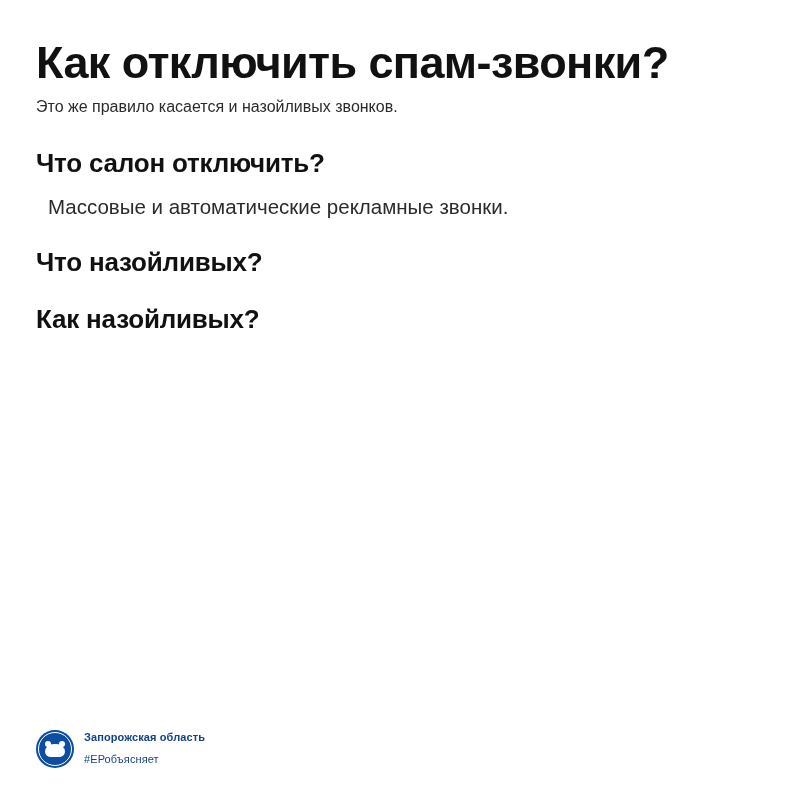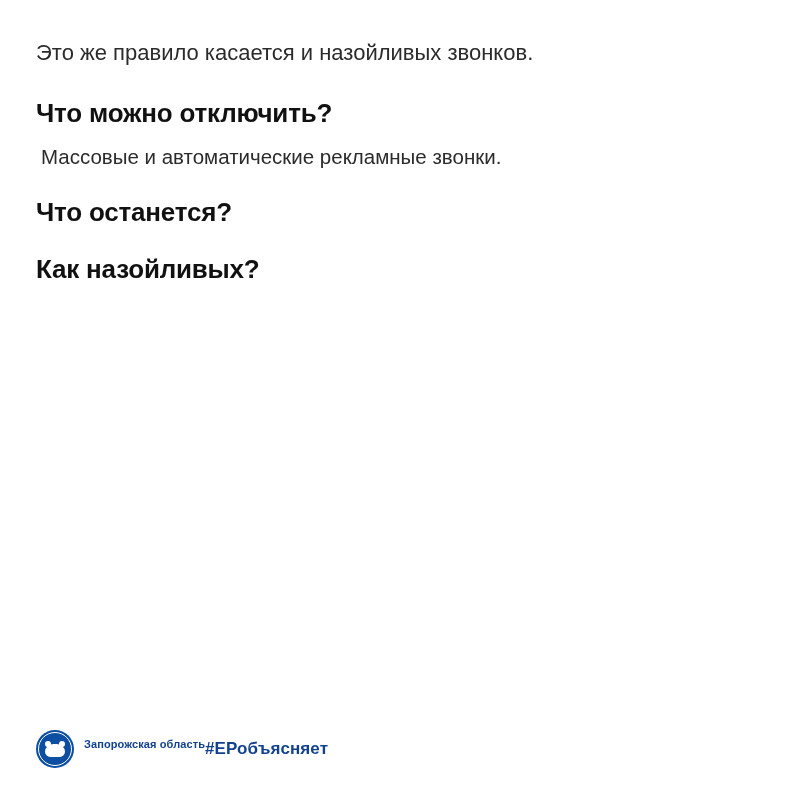--- a/index.html
+++ b/index.html
@@ -29,21 +29,21 @@
     font-size: 45px;
     line-height: 1.12;
     font-weight: 700;
     letter-spacing: -0.6px;
     color: #111111;
     margin: 0 0 8px 0;
     max-width: 690px;
   }
 
   .subtitle {
-    font-size: 22px;
+    font-size: 16px;
     line-height: 1.35;
     font-weight: 400;
     color: #2b2b2b;
     margin: 0 0 30px 0;
   }
 
   .section {
     margin-bottom: 26px;
   }
 
@@ -53,21 +53,21 @@
     letter-spacing: -0.2px;
     color: #111111;
     margin: 0 0 14px 0;
   }
 
   .section-body {
     font-size: 20.5px;
     line-height: 1.38;
     font-weight: 400;
     color: #2b2b2b;
-    margin: 5px;
+    margin: 12px;
     max-width: 700px;
   }
 
   
   .footer {
     position: absolute;
     left: 36px;
     bottom: 32px;
     display: flex;
     align-items: center;
@@ -108,51 +108,53 @@
     width: 6px;
     height: 6px;
     background: #ffffff;
     border-radius: 50%;
   }
   .footer-logo .bear:before { left: 0px; }
   .footer-logo .bear:after { right: 0px; }
 
   .footer-text {
     display: flex;
-    flex-direction: row;
+    flex-direction: column;
     justify-content: center;
     line-height: 1.25;
+    gap: 8px;
   }
   .footer-region {
     font-size: 11px;
     font-weight: 700;
     color: #11418f;
     letter-spacing: 0.1px;
   }
   .footer-tag {
-    font-size: 17px;
-    font-weight: 700;
+    font-size: 11px;
+    font-weight: 400;
     color: #11418f;
     letter-spacing: 0.1px;
   }
 </style>
 </head>
 <body>
 
 <div class="page">
 
+  <h1 class="title">Как отключить спам-звонки?</h1>
   <p class="subtitle">Это же правило касается и назойливых звонков.</p>
 
   <div class="section">
-    <h2 class="section-heading">Что можно отключить?</h2>
+    <h2 class="section-heading">Что салон отключить?</h2>
     <p class="section-body">Массовые и автоматические рекламные звонки.</p>
   </div>
 
   <div class="section">
-    <h2 class="section-heading">Что останется?</h2>
+    <h2 class="section-heading">Что назойливых?</h2>
   </div>
 
   <div class="section">
     <h2 class="section-heading">Как назойливых?</h2>
   </div>
 
   <div class="footer">
     <div class="footer-logo">
       <span class="ring"></span>
       <span class="bear"></span>

